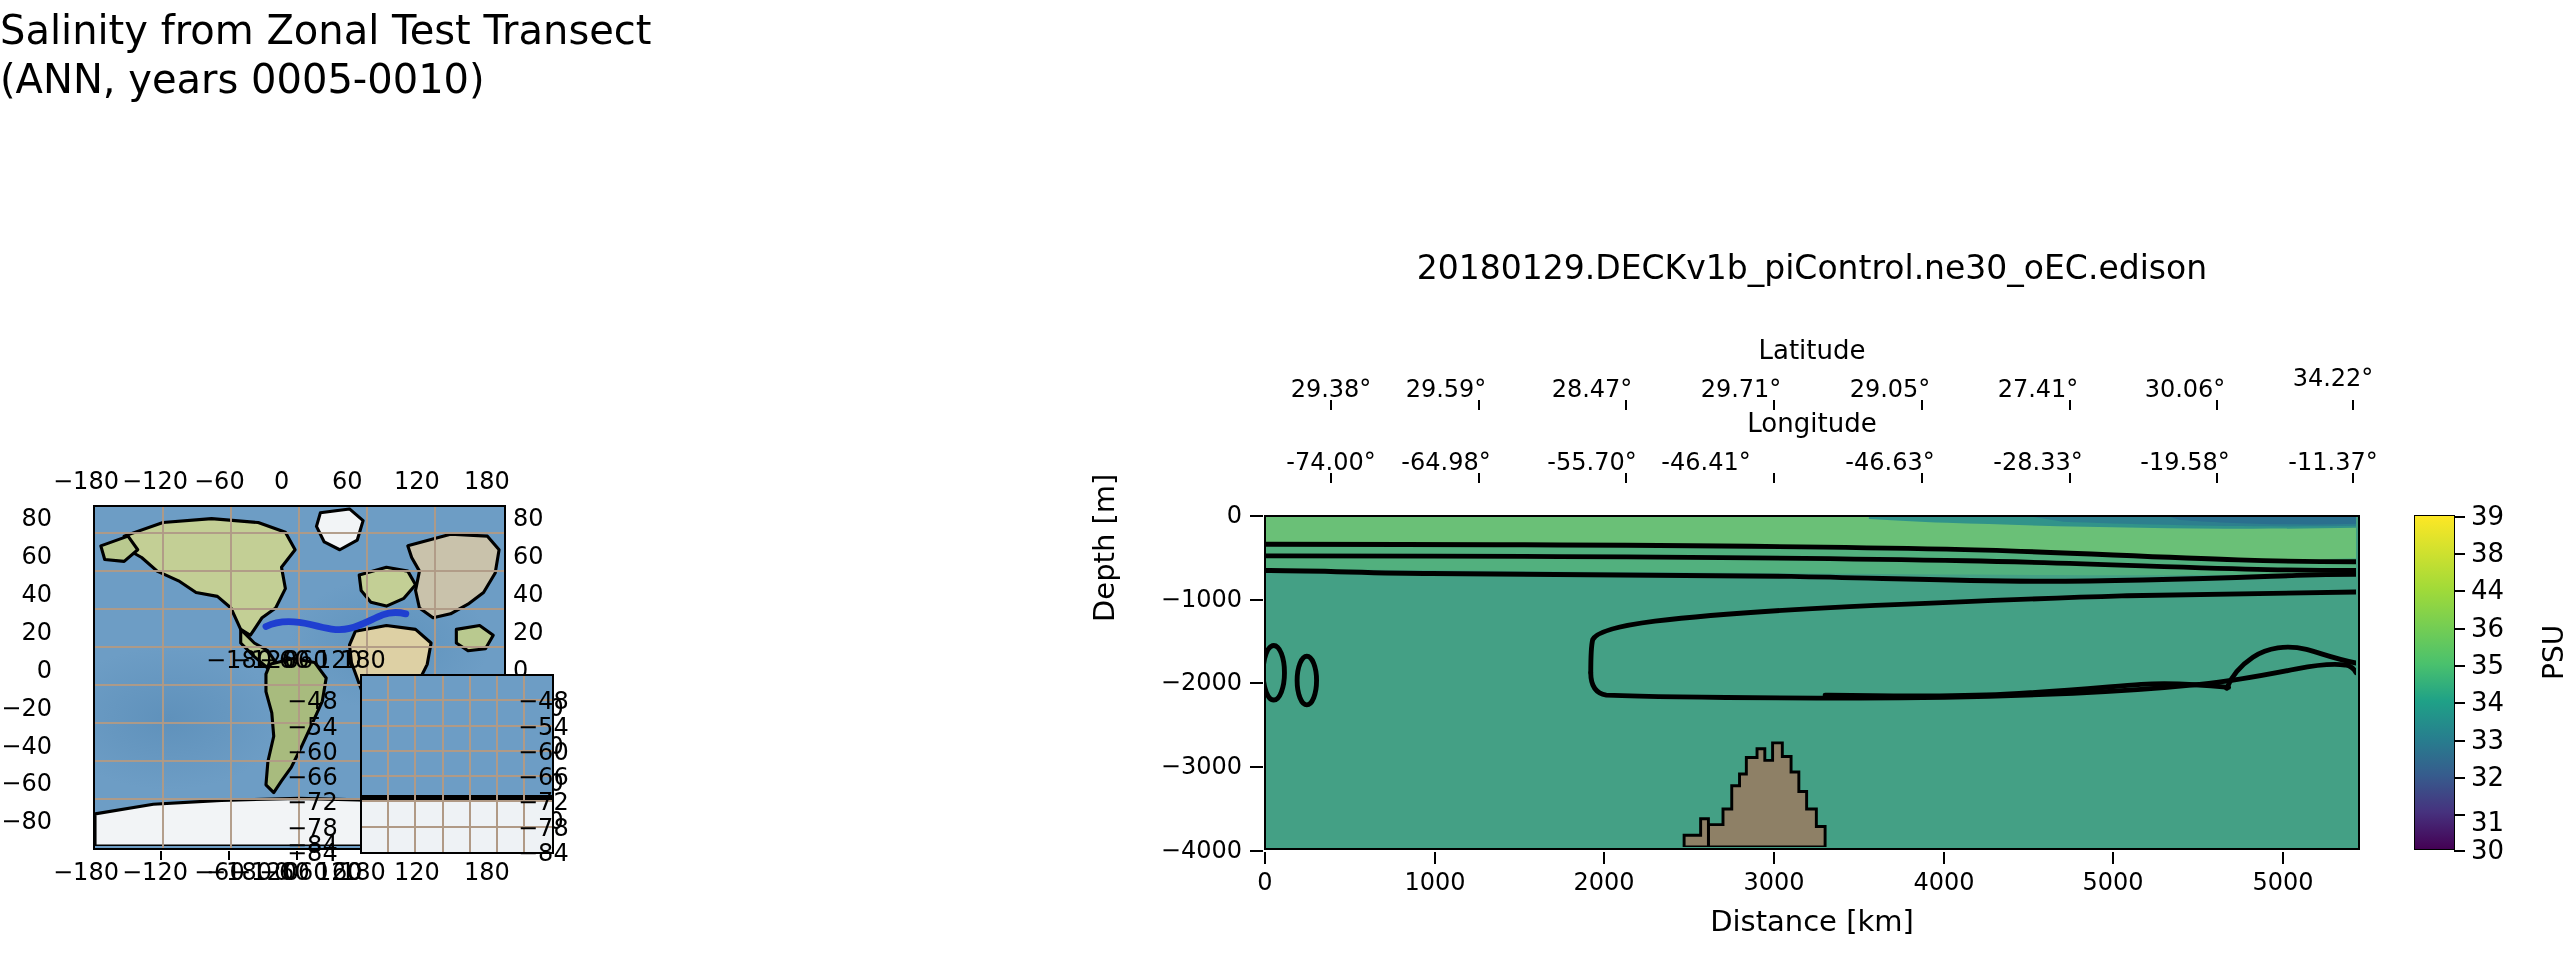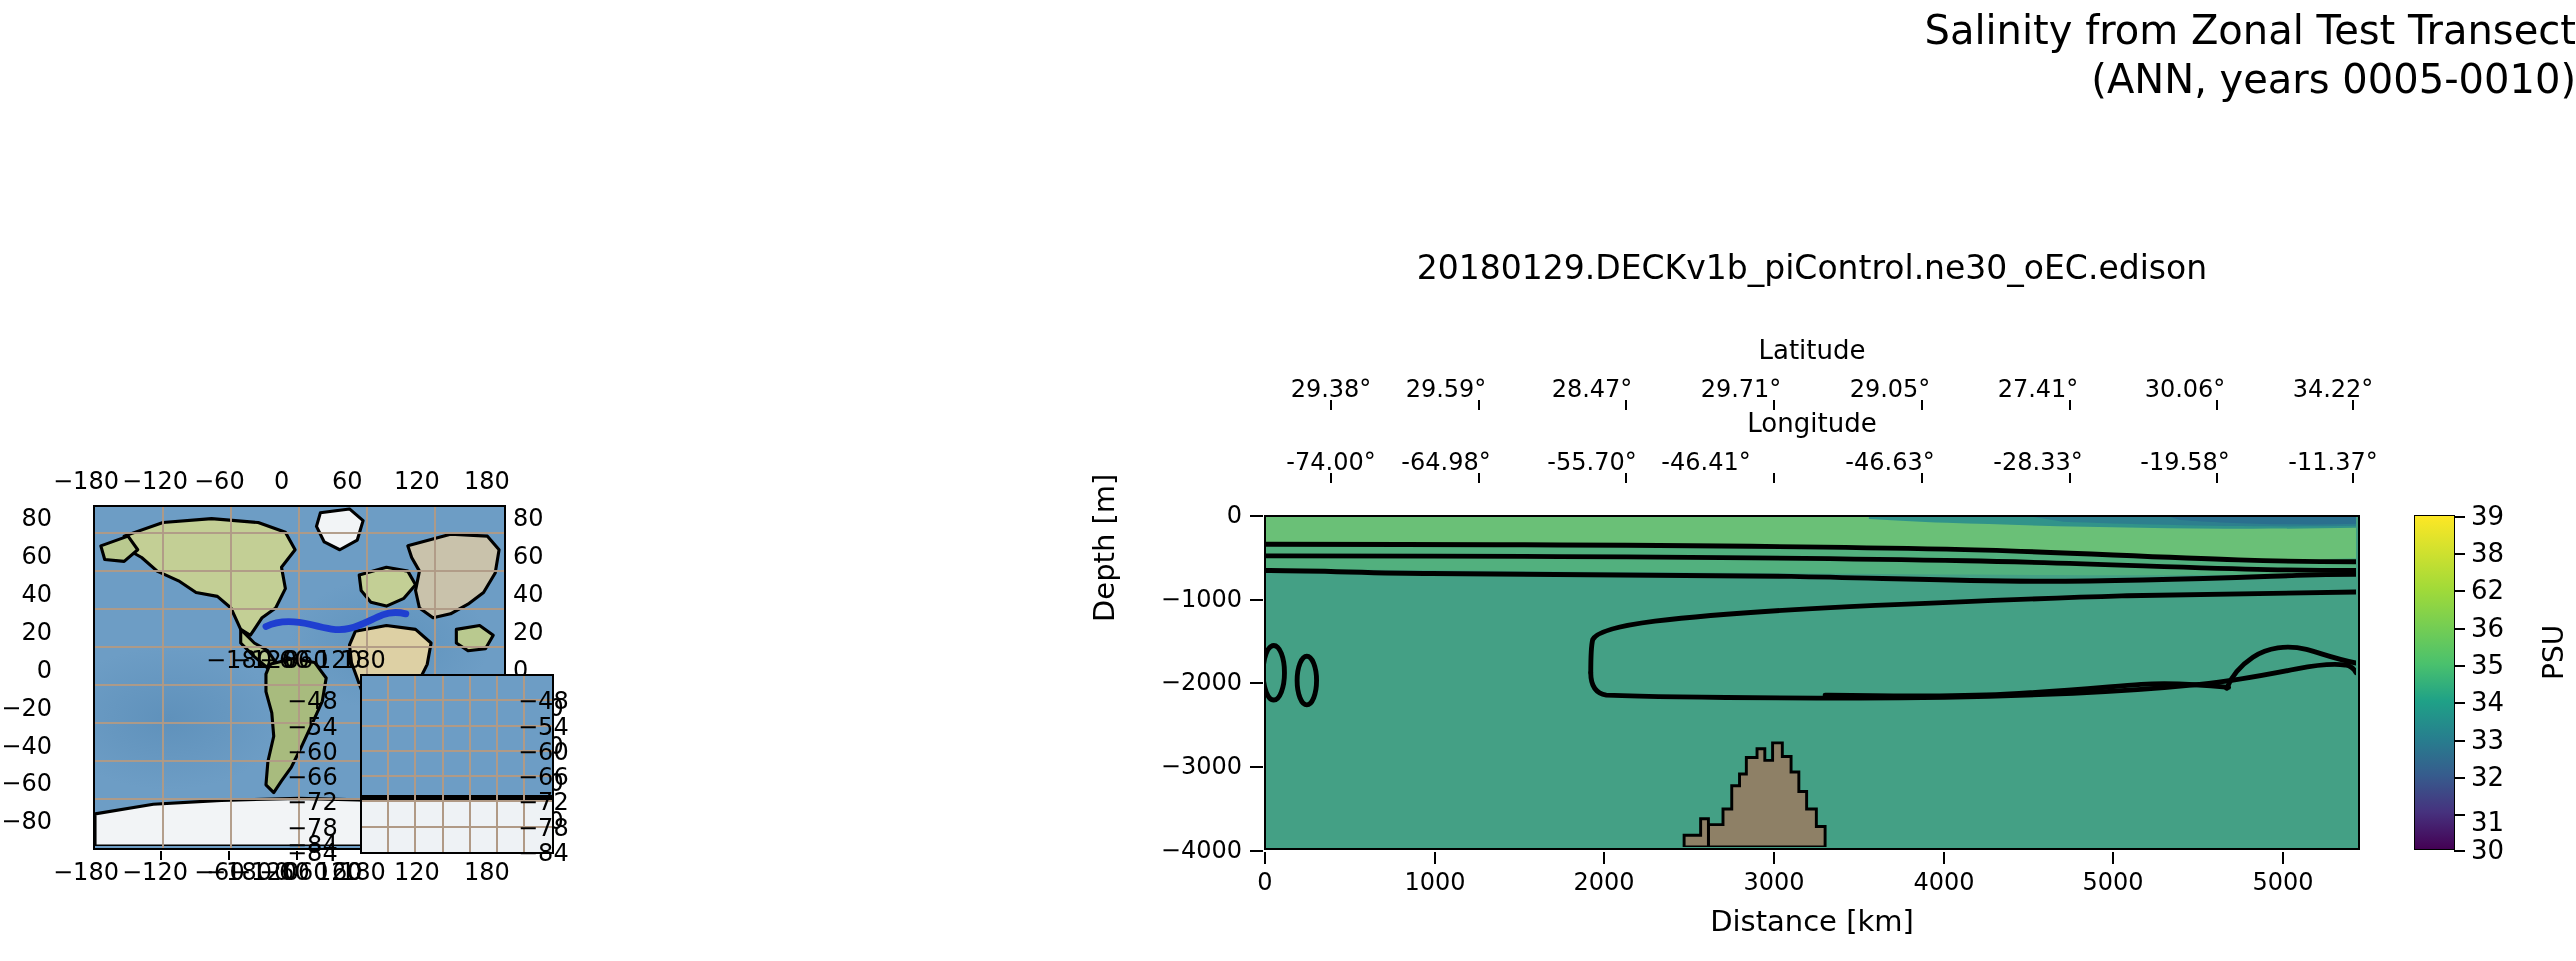--- a/index.html
+++ b/index.html
@@ -1,20 +1,20 @@
 <!DOCTYPE html>
 <html><head>
 <meta charset="utf-8">
 <style>
   html,body{margin:0;padding:0;background:#ffffff;}
   body{width:2576px;height:961px;position:relative;overflow:hidden;
        font-family:"DejaVu Sans","Liberation Sans",sans-serif;color:#000;}
 
   
-  #suptitle{position:absolute;left:0;top:5.8px;width:2576px;text-align:right;
+  #suptitle{position:absolute;left:0;top:5.8px;width:2576px;text-align:left;
             font-size:40px;line-height:1.22;white-space:pre-line;}
 
   
   #map-panel{position:absolute;left:93px;top:505px;width:413px;height:345px;}
   #map-frame{position:absolute;inset:0;border:2.9px solid #000;box-sizing:border-box;
              overflow:hidden;background:#6a9bc3;}
   .mapbg{position:absolute;inset:0;}
   
   .ocean{background:
       radial-gradient(ellipse 40% 30% at 18% 62%, #5f91bb 0%, rgba(95,145,187,0) 70%),
@@ -223,21 +223,21 @@
 <div id="tr-title">20180129.DECKv1b_piControl.ne30_oEC.edison</div>
 
 <div id="lat-name">Latitude</div>
 <div class="axlbl" style="left:1331px;top:375px">29.38°</div>
 <div class="axlbl" style="left:1446px;top:375px">29.59°</div>
 <div class="axlbl" style="left:1592px;top:375px">28.47°</div>
 <div class="axlbl" style="left:1741px;top:375px">29.71°</div>
 <div class="axlbl" style="left:1890px;top:375px">29.05°</div>
 <div class="axlbl" style="left:2038px;top:375px">27.41°</div>
 <div class="axlbl" style="left:2185px;top:375px">30.06°</div>
-<div class="axlbl" style="left:2333px;top:375px">34.22°</div>
+<div class="axlbl" style="left:2333px;top:364px">34.22°</div>
 
 <div id="lon-name">Longitude</div>
 <div class="axlbl" style="left:1331px;top:448px">-74.00°</div>
 <div class="axlbl" style="left:1446px;top:448px">-64.98°</div>
 <div class="axlbl" style="left:1592px;top:448px">-55.70°</div>
 <div class="axlbl" style="left:1706px;top:448px">-46.41°</div>
 <div class="axlbl" style="left:1890px;top:448px">-46.63°</div>
 <div class="axlbl" style="left:2038px;top:448px">-28.33°</div>
 <div class="axlbl" style="left:2185px;top:448px">-19.58°</div>
 <div class="axlbl" style="left:2333px;top:448px">-11.37°</div>
@@ -347,21 +347,21 @@
 <div class="cbtick" style="top:628px"></div>
 <div class="cbtick" style="top:665px"></div>
 <div class="cbtick" style="top:702px"></div>
 <div class="cbtick" style="top:740px"></div>
 <div class="cbtick" style="top:777px"></div>
 <div class="cbtick" style="top:814px"></div>
 <div class="cbtick" style="top:850px"></div>
 
 <div class="cblbl" style="top:516px">39</div>
 <div class="cblbl" style="top:553px">38</div>
-<div class="cblbl" style="top:590px">62</div>
+<div class="cblbl" style="top:590px">44</div>
 <div class="cblbl" style="top:628px">36</div>
 <div class="cblbl" style="top:665px">35</div>
 <div class="cblbl" style="top:702px">34</div>
 <div class="cblbl" style="top:740px">33</div>
 <div class="cblbl" style="top:777px">32</div>
 <div class="cblbl" style="top:822px">31</div>
 <div class="cblbl" style="top:850px">30</div>
 
 
 </body></html>

